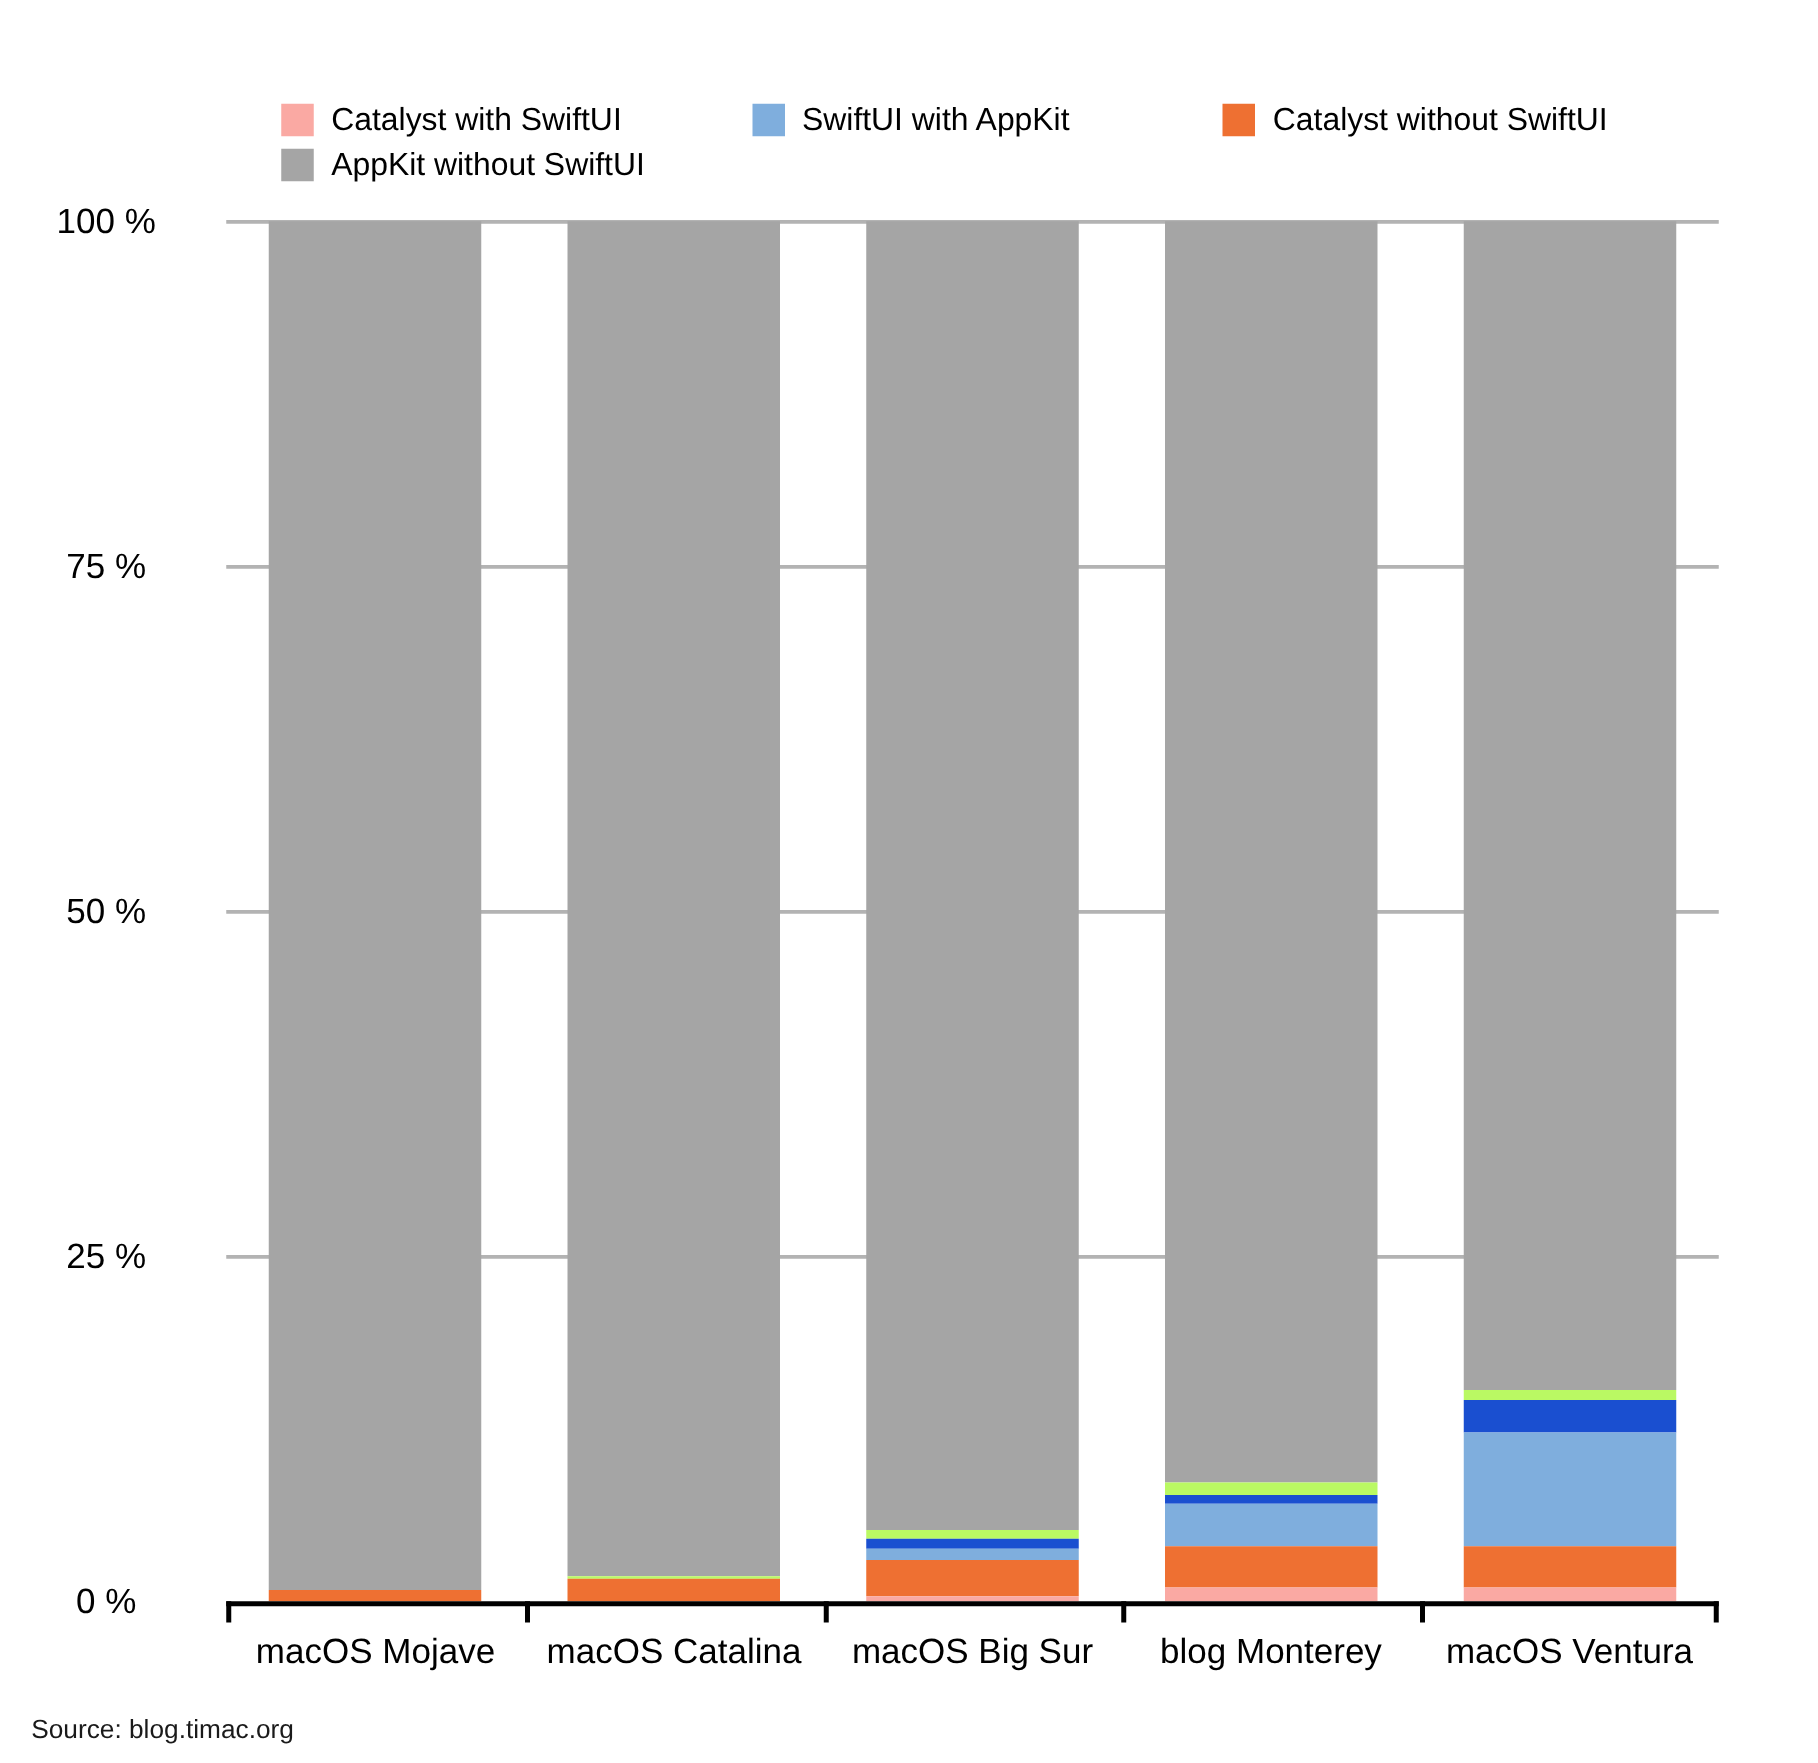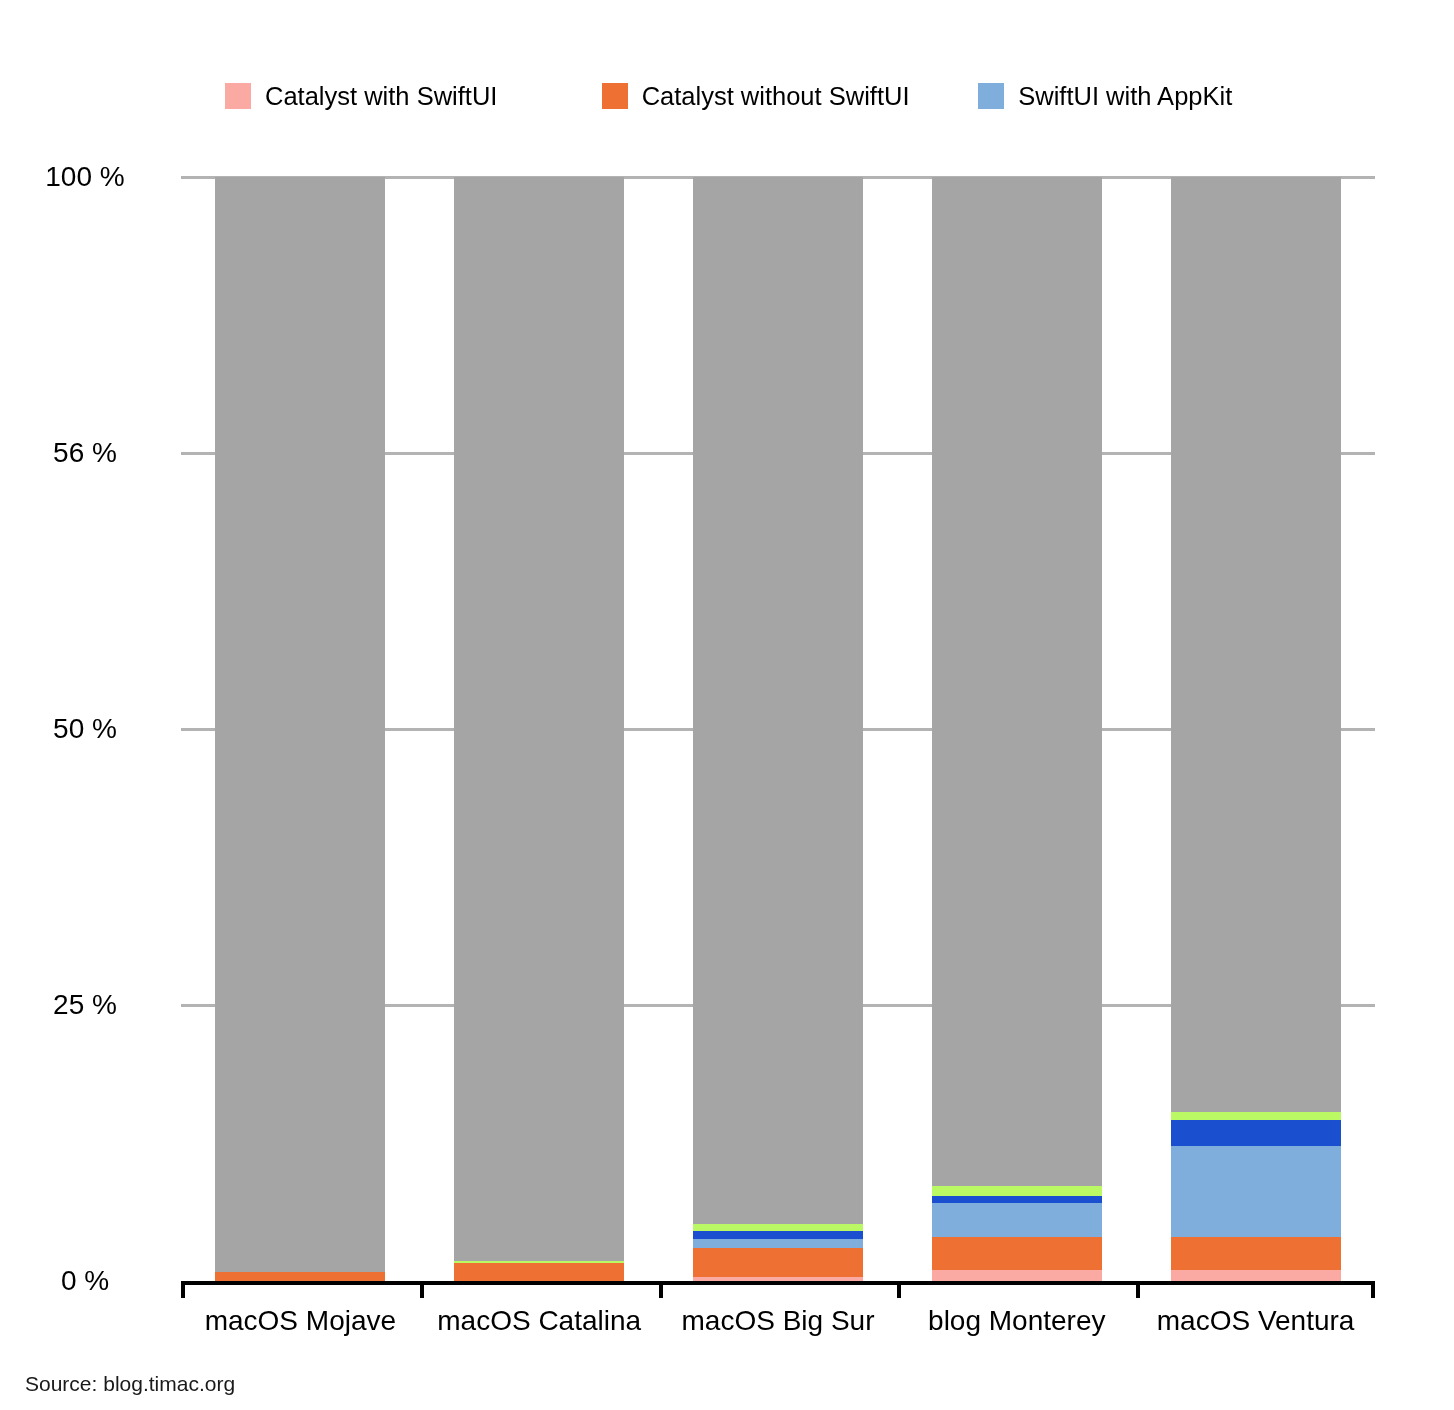--- a/index.html
+++ b/index.html
@@ -151,32 +151,36 @@
 </style>
 </head>
 <body>
 
 <div id="legend">
     <div class="legend-item">
       <span class="legend-swatch" style="background: rgb(250, 169, 163);"></span>
       <span class="legend-label">Catalyst with SwiftUI</span>
     </div>
     <div class="legend-item">
+      <span class="legend-swatch" style="background: rgb(127, 174, 221);"></span>
+      <span class="legend-label">SwiftUI with AppKit</span>
+    </div>
+    <div class="legend-item">
       <span class="legend-swatch" style="background: rgb(238, 112, 50);"></span>
       <span class="legend-label">Catalyst without SwiftUI</span>
     </div>
     <div class="legend-item">
-      <span class="legend-swatch" style="background: rgb(127, 174, 221);"></span>
-      <span class="legend-label">SwiftUI with AppKit</span>
+      <span class="legend-swatch" style="background: rgb(165, 165, 165);"></span>
+      <span class="legend-label">AppKit without SwiftUI</span>
     </div>
   </div>
 
 <div id="y-labels">
     <div class="y-label" style="top: 163px;">100 %</div>
-    <div class="y-label" style="top: 439px;">56 %</div>
+    <div class="y-label" style="top: 439px;">75 %</div>
     <div class="y-label" style="top: 715px;">50 %</div>
     <div class="y-label" style="top: 991px;">25 %</div>
     <div class="y-label" style="top: 1267px;">0 %</div>
   </div>
 
 <div id="plot">
   <div id="gridlines">
       <div class="gridline" style="top: 826.5px;"></div>
       <div class="gridline" style="top: 550.5px;"></div>
       <div class="gridline" style="top: 274.5px;"></div>

